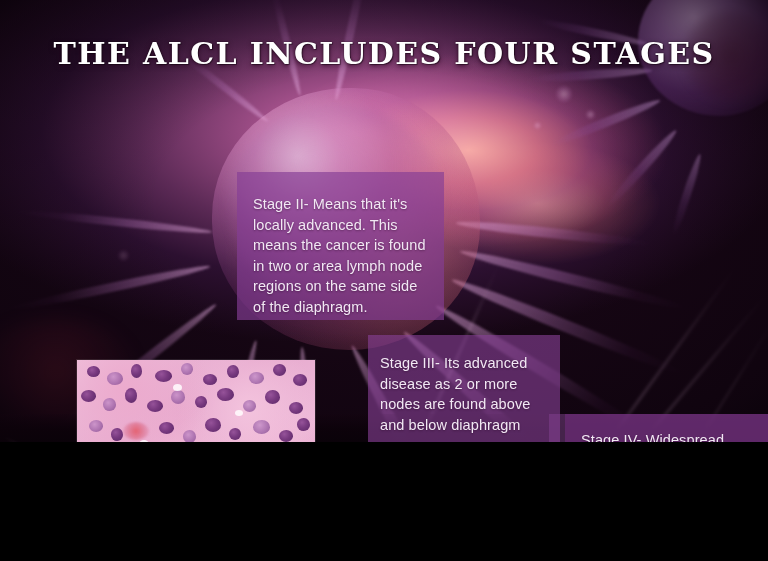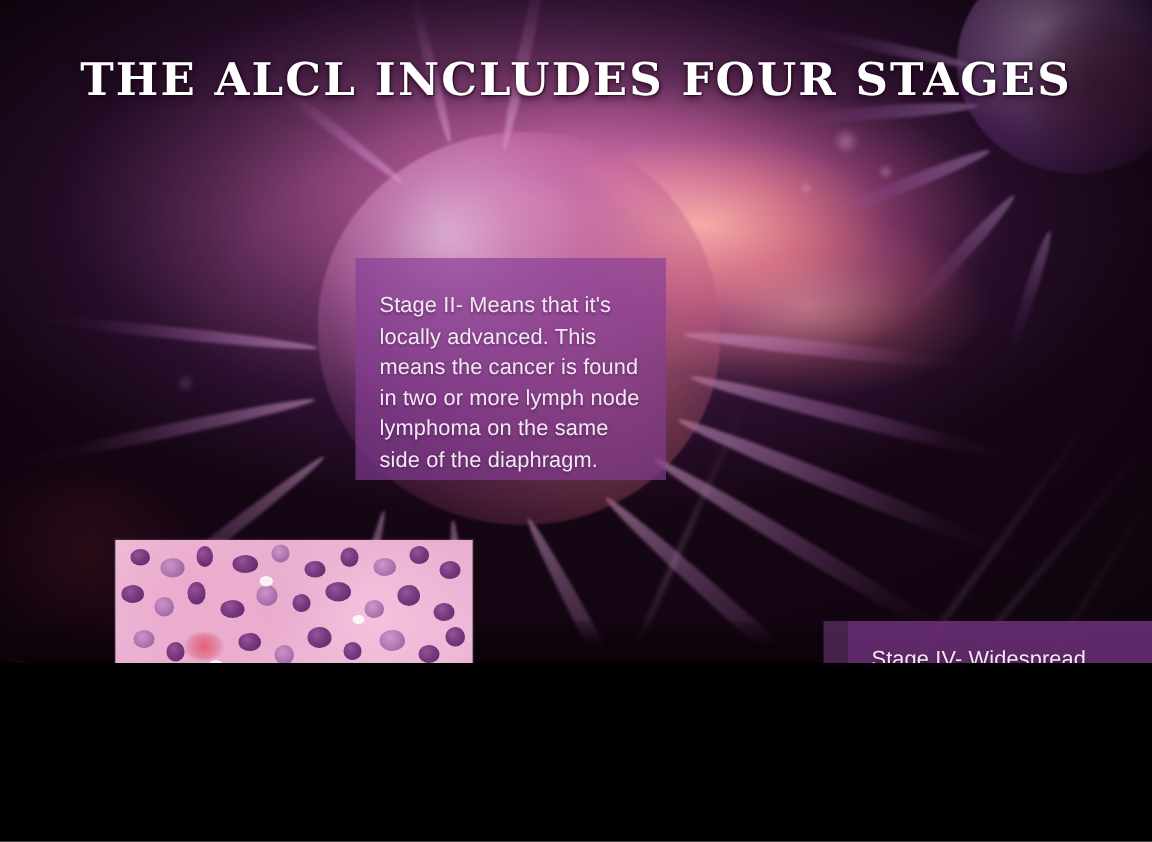--- a/index.html
+++ b/index.html
@@ -410,21 +410,24 @@
       <div class="vacuole" style="left:76px;  top:142px; width:8px;  height:6px;"></div>
     </div>
 
     <div class="eosin"></div>
   </div>
 
   <div class="panel-accent"></div>
 
 
   <div class="panel" id="panel-2">
-    <p>Stage II- Means that it's locally advanced. This means the cancer is found in two or more lymph node lymphoma on the same side of the diaphragm.</p>
-  </div>
-
+    <p>Stage II- Means that it's locally advanced. This means the cancer is found in two or area lymph node regions on the same side of the diaphragm.</p>
+  </div>
+
+  <div class="panel" id="panel-3">
+    <p>Stage III- Its advanced disease as 2 or more nodes are found above and below diaphragm</p>
+  </div>
 
   <div class="panel" id="panel-4">
     <p>Stage IV- Widespread disease meaning that the lymphoma has spread beyond the lymph nodes and spread to one or more organs</p>
   </div>
 
 </div>
 
 </body></html>

